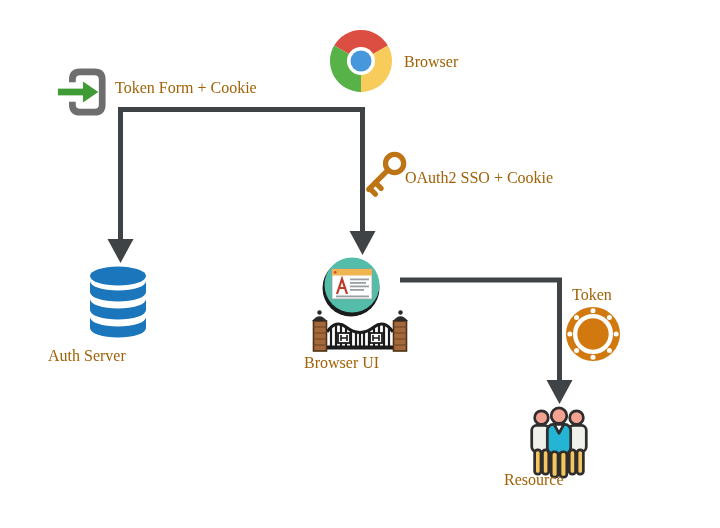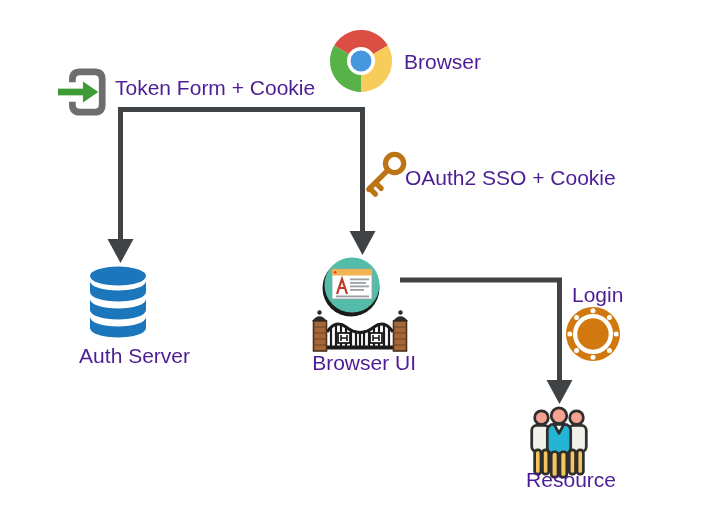--- a/index.html
+++ b/index.html
@@ -1,23 +1,23 @@
 <!DOCTYPE html>
 <html><head>
 <meta charset="utf-8">
 <style>
   html,body{margin:0;padding:0;background:#ffffff;}
   #canvas{
     position:relative;width:720px;height:528px;background:#ffffff;overflow:hidden;
     font-family:"Liberation Sans", sans-serif;
   }
   .label{
-    position:absolute;font-size:21px;color:#4c1d95;line-height:22px;white-space:nowrap;
+    position:absolute;font-size:16px;color:#a16207;line-height:22px;white-space:nowrap;font-family:Liberation Serif, serif;
   }
-  .label.center{text-align:right;}
+  .label.center{text-align:left;}
   .icon{position:absolute;display:block;}
   svg{display:block;}
   #wires{position:absolute;left:0;top:0;pointer-events:none;}
 </style>
 </head>
 <body>
 
 <div id="canvas">
 
   <svg id="wires" width="720" height="528" viewBox="0 0 720 528">
@@ -112,21 +112,21 @@
         <circle cx="7.5" cy="2.5" r="2.2" fill="#2b2b2b"></circle>
         <rect x="81.5" y="11" width="13" height="30" fill="#a5683a" stroke="#4a3018" stroke-width="1.6"></rect>
         <path d="M81.5,17 H94.5 M81.5,23 H94.5 M81.5,29 H94.5 M81.5,35 H94.5" stroke="#6b4423" stroke-width="1.2"></path>
         <path d="M81,11 Q88.5,1.5 96,11 Z" fill="#2b2b2b"></path>
         <circle cx="88.5" cy="2.5" r="2.2" fill="#2b2b2b"></circle>
       </g>
     </svg>
   </span>
   <div class="label center" style="left:304px;top:352px;width:112px">Browser UI</div>
 
-  <div class="label" style="left:572px;top:284px">Login</div>
+  <div class="label" style="left:572px;top:284px">Token</div>
   <span class="icon" style="left:565px;top:306px">
     <svg width="56" height="56" viewBox="0 0 58 58">
       <circle cx="29" cy="29" r="28" fill="#d1790e"></circle>
       <circle cx="29" cy="29" r="18.5" fill="none" stroke="#ffffff" stroke-width="4.5"></circle>
       <g fill="#ffffff">
         <circle cx="53" cy="29" r="2.6"></circle>
         <circle cx="46" cy="46" r="2.6"></circle>
         <circle cx="29" cy="53" r="2.6"></circle>
         <circle cx="12" cy="46" r="2.6"></circle>
         <circle cx="5" cy="29" r="2.6"></circle>

